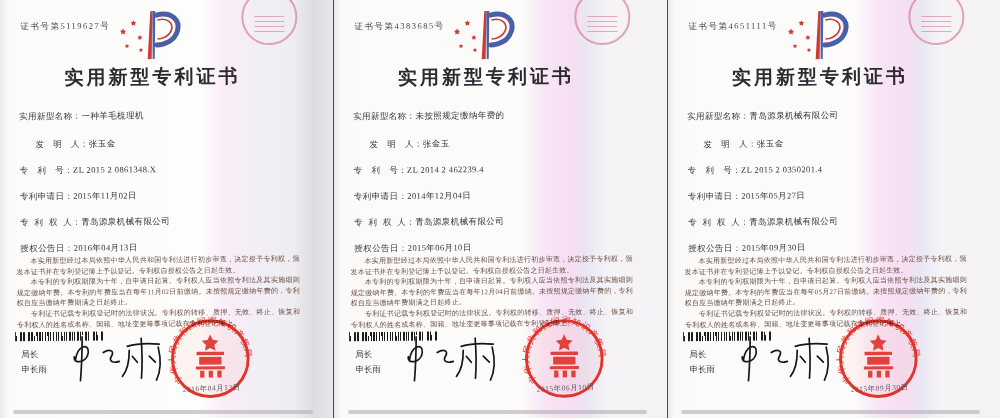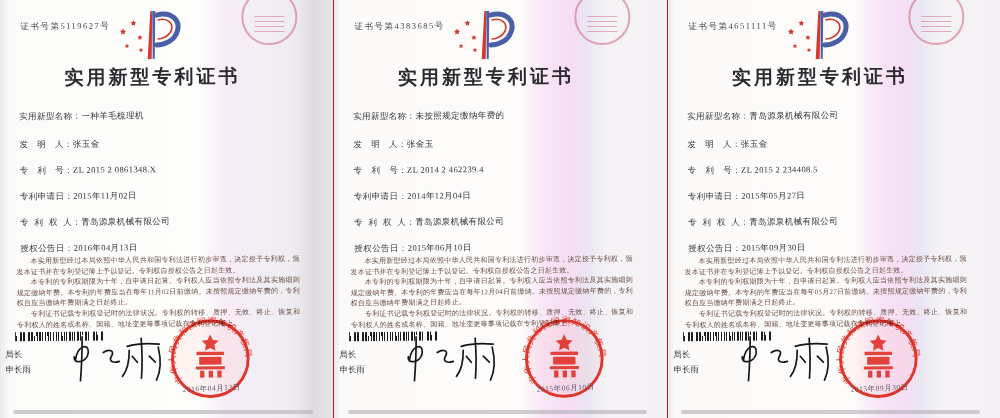--- a/index.html
+++ b/index.html
@@ -21,33 +21,33 @@
     border:2px solid rgba(205,85,110,.5);display:flex;align-items:center;justify-content:center;}
   .corner-seal .inner-marks{width:30px;height:18px;margin-top:12px;
     background:repeating-linear-gradient(0deg,rgba(205,85,110,.45) 0 1px,transparent 1px 5px);}
   .title{position:absolute;left:0;right:26px;top:64px;text-align:center;font-size:19px;font-weight:bold;
     letter-spacing:3px;color:#2d2b31;white-space:nowrap;}
 
   .frow{position:absolute;left:20px;font-size:8.5px;color:#3a3840;white-space:nowrap;letter-spacing:.4px;}
   .frow .lab{color:#3a3840;font-family:Liberation Mono, monospace;}
   .frow .val{color:#33313a;font-family:Liberation Serif, serif;}
   .r-name{top:110px;}
-  .r-inventor{top:138px;}
+  .r-inventor{top:138px;margin-left:16px;}
   .r-patent{top:164px;}
   .r-apply{top:190px;}
   .r-owner{top:216px;}
   .r-grant{top:242px;}
 
   .paras{position:absolute;left:16px;right:34px;top:255px;font-size:7px;line-height:10.6px;
     color:#6a4e44;text-align:justify;letter-spacing:.2px;}
   .paras p{margin:0;text-indent:14px;}
 
   .barcode{position:absolute;left:14px;top:331px;width:88px;height:9px;
     background:repeating-linear-gradient(90deg,#1c1c1c 0 1.4px,#fdfdfd 1.4px 2.6px,#1c1c1c 2.6px 3.2px,#fdfdfd 3.2px 5.2px,#1c1c1c 5.2px 6.9px,#fdfdfd 6.9px 8.1px);}
-  .director{position:absolute;left:4px;top:346px;font-size:8.5px;color:#3a3840;line-height:15px;}
+  .director{position:absolute;left:20px;top:346px;font-size:8.5px;color:#3a3840;line-height:15px;}
   .signature{position:absolute;left:60px;top:330px;width:110px;height:56px;}
   .big-seal{position:absolute;left:166px;top:316px;width:86px;height:86px;mix-blend-mode:multiply;}
   .cert:nth-child(2) .big-seal{left:186px;}
   .seal-date{position:absolute;left:168px;top:384px;width:84px;text-align:center;font-size:7.5px;
     color:#595463;letter-spacing:.5px;transform:rotate(-2deg);}
   .cert:nth-child(2) .seal-date{left:188px;}
 </style>
 </head>
 <body>
 
@@ -265,21 +265,21 @@
 
       <div class="title">实用新型专利证书</div>
 
       <div class="frow r-name">
         <span class="lab">实用新型名称：</span><span class="val">青岛源泉机械有限公司</span>
       </div>
       <div class="frow r-inventor">
         <span class="lab">发　明　人：</span><span class="val">张玉金</span>
       </div>
       <div class="frow r-patent">
-        <span class="lab">专　利　号：</span><span class="val">ZL 2015 2 234408.5</span>
+        <span class="lab">专　利　号：</span><span class="val">ZL 2015 2 0350201.4</span>
       </div>
       <div class="frow r-apply">
         <span class="lab">专利申请日：</span><span class="val">2015年05月27日</span>
       </div>
       <div class="frow r-owner">
         <span class="lab">专 利 权 人：</span><span class="val">青岛源泉机械有限公司</span>
       </div>
       <div class="frow r-grant">
         <span class="lab">授权公告日：</span><span class="val">2015年09月30日</span>
       </div>

